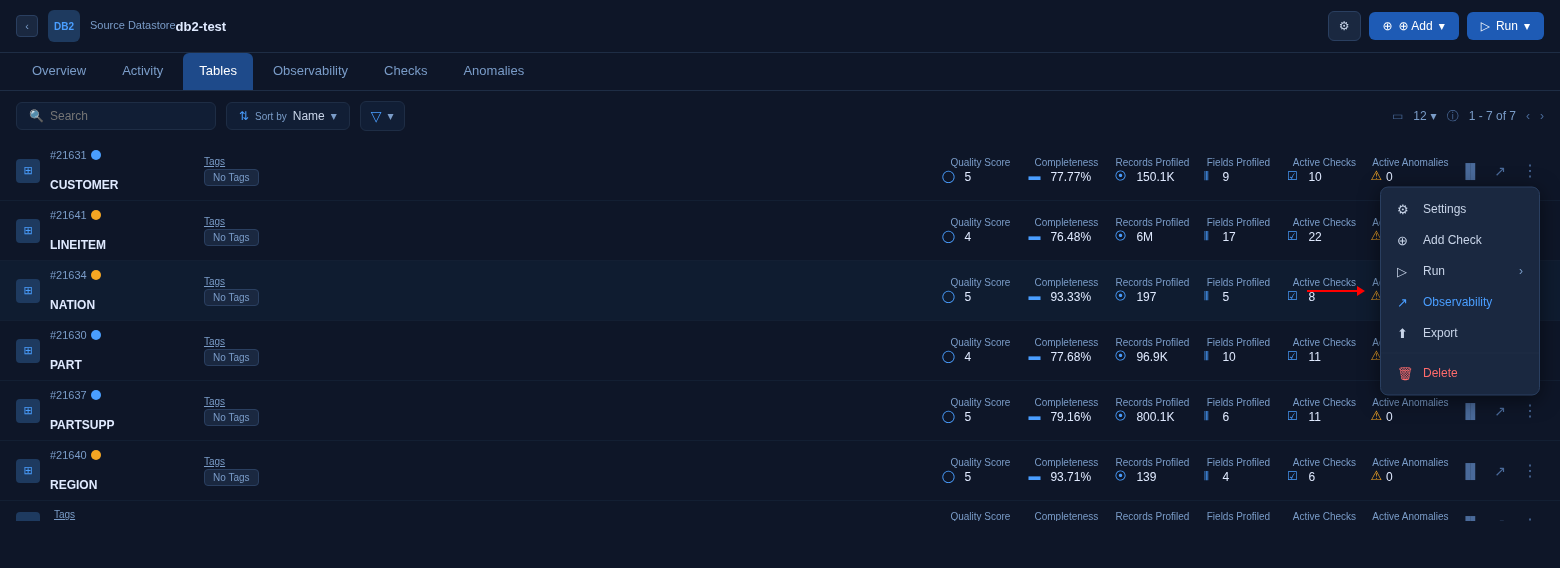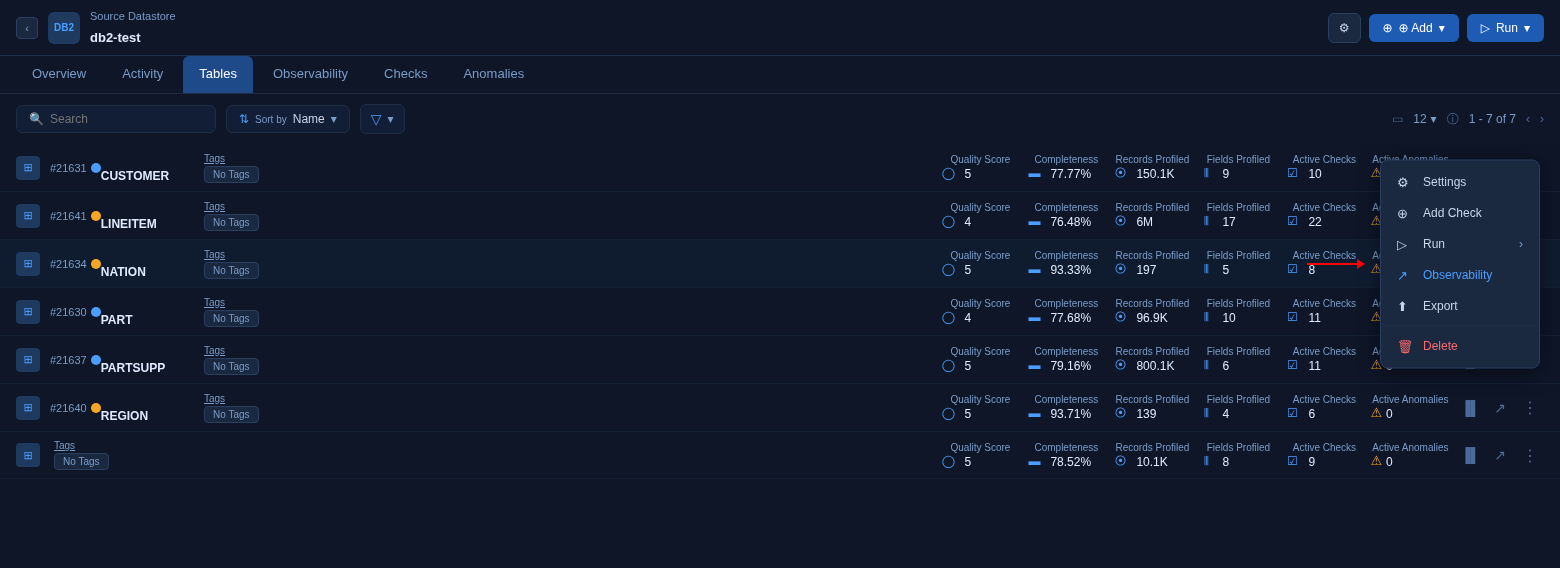--- a/index.html
+++ b/index.html
@@ -39,21 +39,21 @@
     }
     .datastore-avatar {
       width: 32px; height: 32px;
       background: #1e3a5f;
       border-radius: 6px;
       display: flex; align-items: center; justify-content: center;
       font-size: 10px;
       font-weight: bold;
       color: #4a9eff;
     }
-    .datastore-info { display: flex; flex-direction: column; gap: 8px; }
+    .datastore-info { display: flex; flex-direction: row; }
     .datastore-type { font-size: 11px; color: #7a9cc8; }
     .datastore-name { font-size: 13px; font-weight: 600; color: #e0eaff; }
     .header-right { display: flex; align-items: center; gap: 8px; }
     .btn-icon {
       background: #1a2840;
       border: 1px solid #2a3f60;
       border-radius: 6px;
       padding: 7px 10px;
       color: #c8d4e8;
       cursor: pointer;
@@ -173,21 +173,21 @@
     .row-icon {
       width: 24px; height: 24px;
       background: #1e3a5f;
       border-radius: 4px;
       display: flex; align-items: center; justify-content: center;
       color: #4a9eff;
       font-size: 11px;
       flex-shrink: 0;
     }
     .row-id-section {
-      display: flex; flex-direction: row;
+      display: flex; flex-direction: column;
       min-width: 140px;
       margin-left: 4px;
     }
     .row-id-line {
       display: flex; align-items: center; gap: 4px;
     }
     .row-id { color: #7a9cc8; font-size: 11px; }
     .row-status-dot {
       width: 10px; height: 10px;
       border-radius: 50%;

